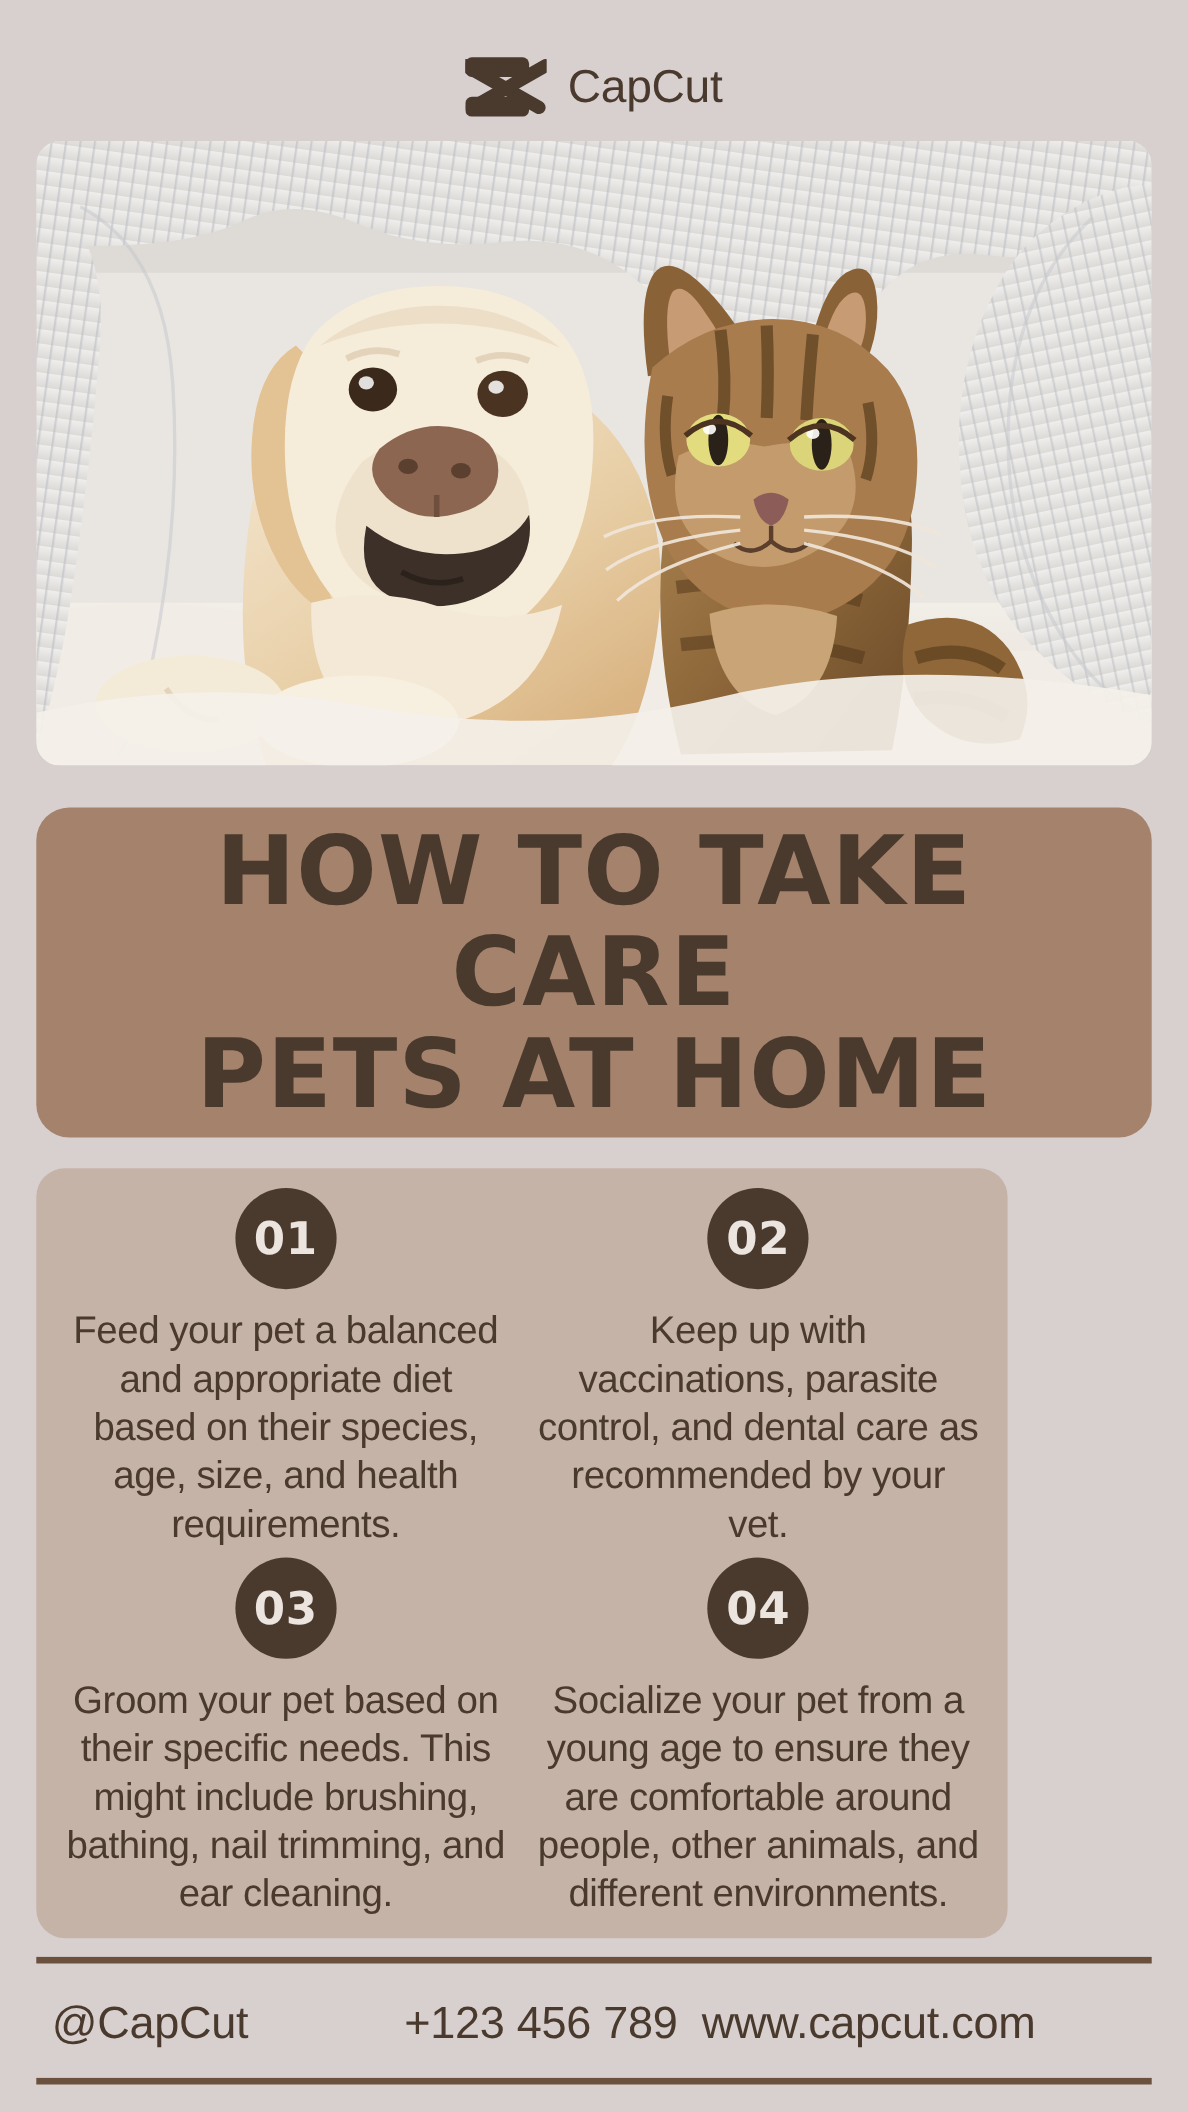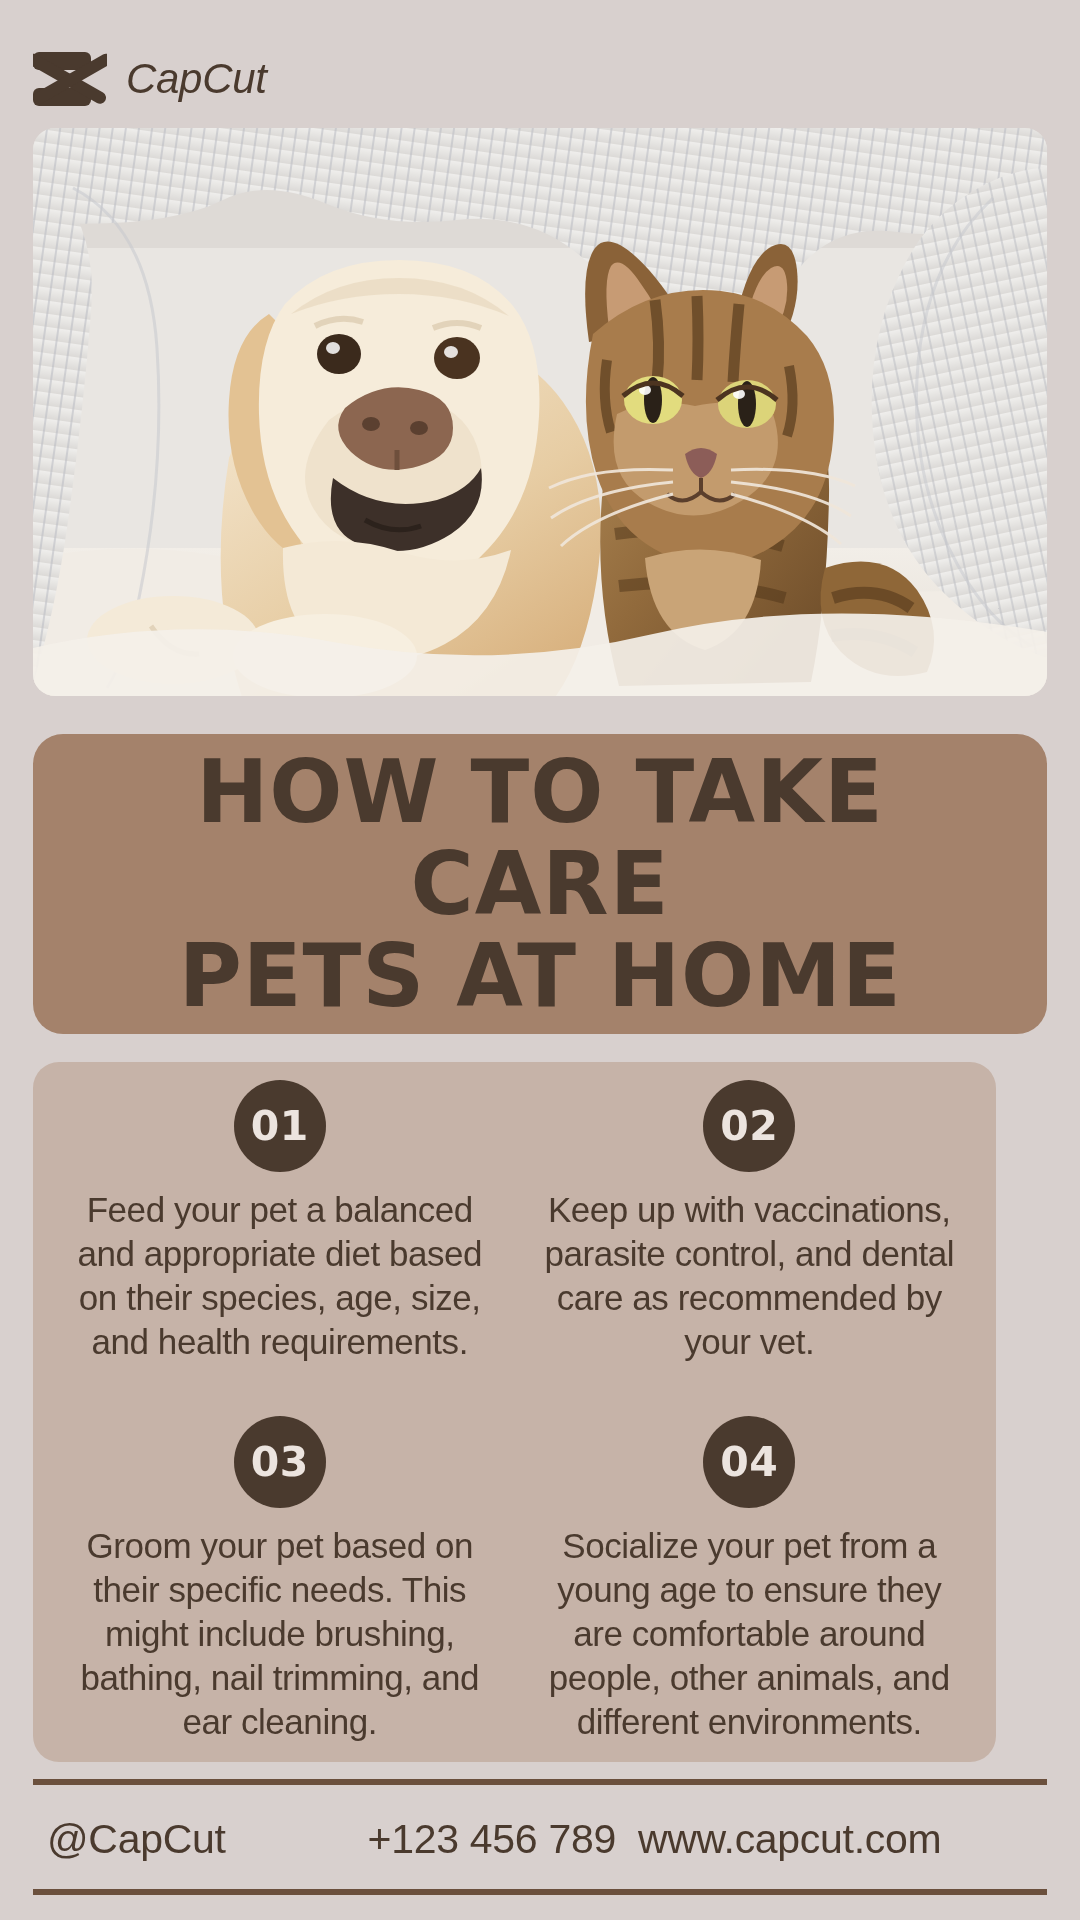--- a/index.html
+++ b/index.html
@@ -16,21 +16,21 @@
     position:relative;
     width:1080px; height:1920px;
     background:#d8d0ce;
   }
 
   
   .header {
     position:absolute;
     top:46px; left:33px; right:33px;
     height:66px;
-    display:flex; align-items:center; justify-content:space-between;font-style:italic;
+    display:flex; align-items:center; justify-content:center;
   }
   .brand { display:flex; align-items:center; gap:19px; }
   .logo-mark { width:74px; height:62px; display:block; }
   .brand-name {
     font-size:42px; font-weight:400; color:#4a3a2e;
     letter-spacing:-0.3px; line-height:1;
   }
   .header-right {
     font-size:40px; font-weight:400; color:#4a3a2e;
     letter-spacing:-0.2px; line-height:1;
@@ -67,21 +67,21 @@
     letter-spacing:1px;
     text-align:center;
     text-transform:uppercase;
     transform:scaleX(0.99);
   }
 
   
   .tips-card {
     position:absolute;
     top:1062px; left:33px;
-    width:963px; height:700px;
+    width:883px; height:700px;
     background:#c6b3a8;
     border-radius:26px;
     display:grid;
     grid-template-columns:1fr 1fr;
     grid-template-rows:1fr 1fr;
     padding:18px 12px 10px;
   }
   .tip {
     display:flex; flex-direction:column;
     align-items:center;

